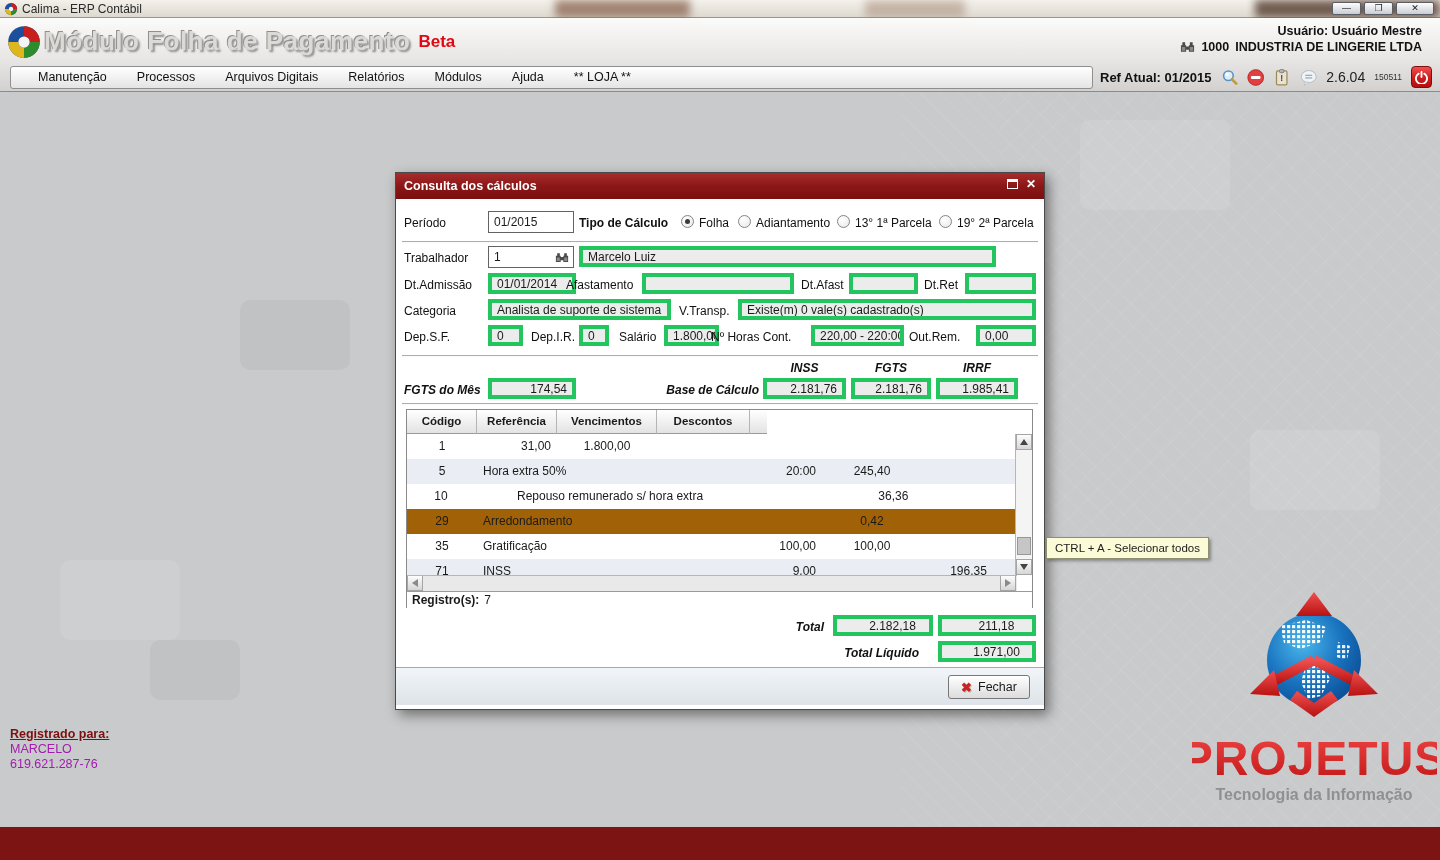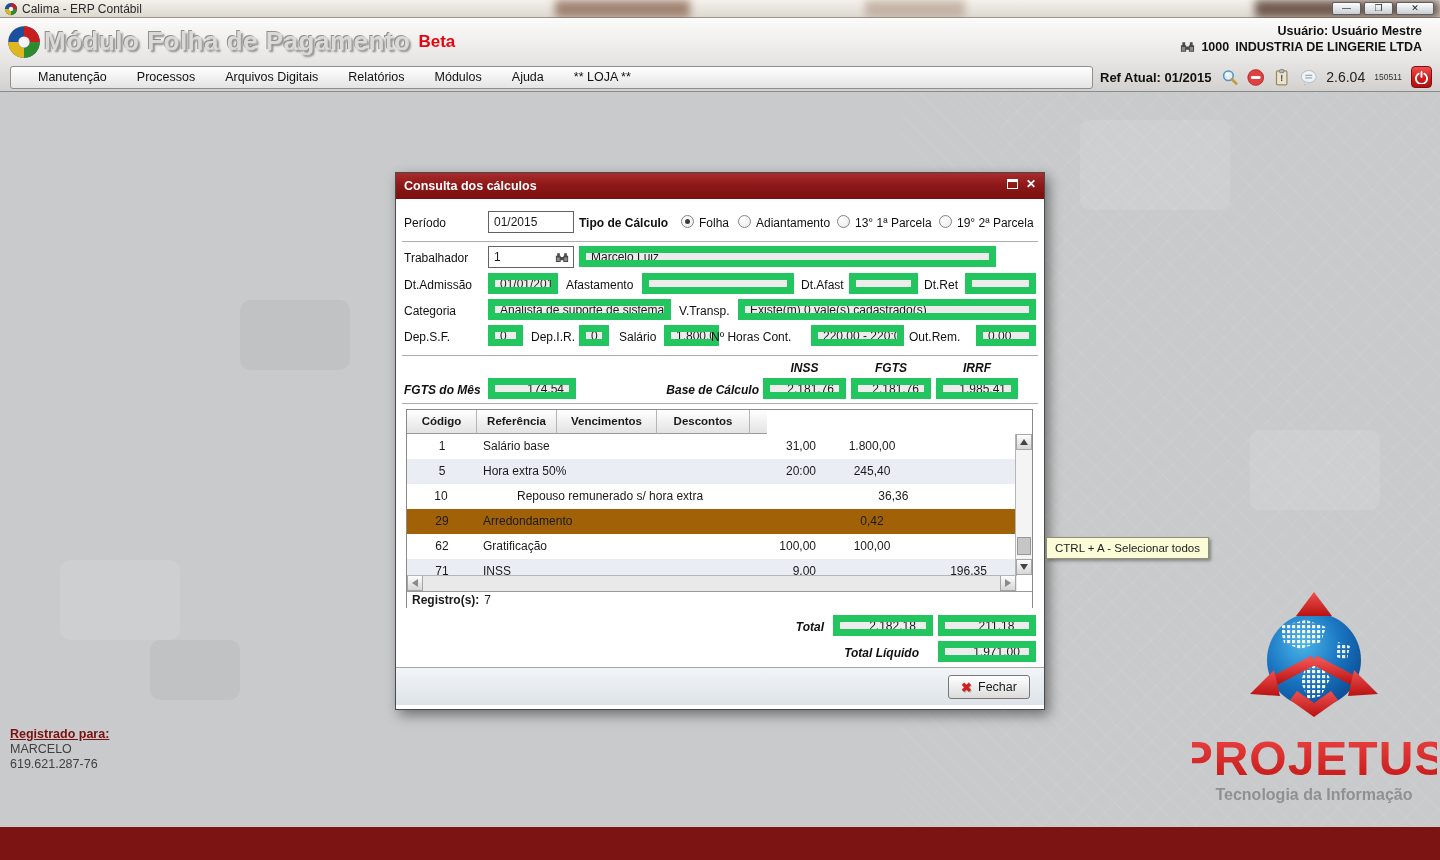--- a/index.html
+++ b/index.html
@@ -49,37 +49,37 @@
     background-position: 900px 0, 1000px 0; background-repeat:no-repeat; background-size:600px 735px,500px 735px; }
   .tile { position:absolute; border-radius:10px; background:rgba(255,255,255,.10); }
   .tile.dark { background:rgba(0,0,0,.035); }
 
   
   .bottombar { position:absolute; left:0; top:827px; width:1440px; height:33px; background:#7c1414; }
 
   
   .registered { position:absolute; left:10px; top:727px; font-size:12.5px; line-height:15px; }
   .reg-title { color:#7a1010; font-weight:bold; text-decoration:underline; }
-  .reg-line { color:#404040; }
+  .reg-line { color:#a21caf; }
 
   
   .dialog { position:absolute; left:395px; top:172px; width:650px; height:538px; background:#fff;
     border:1px solid #4a4a4a; box-shadow:4px 5px 12px rgba(0,0,0,.45); }
   .dlg-title { position:relative; height:26px; background:linear-gradient(180deg,#a82c2c,#8c1717 50%,#7a0f0f);
     display:flex; align-items:center; padding:0 8px; }
   .dlg-title-text { color:#fff; font-weight:bold; font-size:12.5px; }
   .dlg-title-btns { position:absolute; right:8px; top:6px; display:flex; gap:8px; align-items:center; }
   .dlg-restore { width:11px; height:10px; border:1px solid #fff; border-top-width:3px; }
   .dlg-x { color:#fff; font-size:12px; font-weight:bold; line-height:10px; }
   .dlg-body { position:relative; width:648px; height:510px; background:#fff; font-size:12px; }
 
   .lbl { position:absolute; font-size:12px; color:#111; white-space:nowrap; }
   .lbl.b { font-weight:bold; }
   .lbl.bi { font-weight:bold; font-style:italic; }
-  .ro { position:absolute; height:21px; background:#ececec; border:7px solid #22c55e; font-size:12px;
+  .ro { position:absolute; height:21px; background:#ececec; border:4px solid #22c55e; font-size:12px;
     display:flex; align-items:center; padding:0 5px; white-space:nowrap; overflow:hidden; }
   .ro.num { justify-content:flex-end; }
   .ro.ctr { justify-content:center;padding-left:24px; }
   .inp { position:absolute; height:22px; background:#fff; border:1px solid #636363; font-size:12px;
     display:flex; align-items:center; padding:0 5px; }
   .sep { position:absolute; left:6px; width:636px; height:2px; border-top:1px solid #aeaeae; border-bottom:1px solid #fafafa; }
   .radio { position:absolute; width:13px; height:13px; border:1px solid #858585; border-radius:50%;
     background:radial-gradient(circle at 35% 30%, #fff, #e8e8e8); }
   .radio.sel::after { content:''; position:absolute; left:3px; top:3px; width:5px; height:5px; border-radius:50%; background:#3a3a3a; }
 
@@ -246,21 +246,21 @@
         <span>1</span>
         <svg style="position:absolute;right:4px;top:5px;width:14px;height:11px;" viewBox="0 0 16 12">
           <path d="M1,4 h5.5 v7 h-5.5 z M9.5,4 h5.5 v7 h-5.5 z M6,5.5 h4 v3.5 h-4 z M2.5,1 h3 v3.5 h-3 z M10.5,1 h3 v3.5 h-3 z" fill="#4a4a4a"></path>
           <rect x="2" y="6" width="3.5" height="4" fill="#8a8a8a"></rect>
             <rect x="10.5" y="6" width="3.5" height="4" fill="#8a8a8a"></rect>
         </svg>
       </div>
       <div class="ro" style="left:183px;top:47px;width:417px;">Marcelo Luiz</div>
 
       <div class="lbl" style="left:8px;top:79px;">Dt.Admissão</div>
-      <div class="ro" style="left:92px;top:74px;width:70px;text-align:center;">01/01/2014</div>
+      <div class="ro" style="left:92px;top:74px;width:88px;text-align:center;">01/01/2014</div>
       <div class="lbl" style="left:170px;top:79px;">Afastamento</div>
       <div class="ro" style="left:246px;top:74px;width:152px;"></div>
       <div class="lbl" style="left:405px;top:79px;">Dt.Afast</div>
       <div class="ro" style="left:453px;top:74px;width:69px;"></div>
       <div class="lbl" style="left:528px;top:79px;">Dt.Ret</div>
       <div class="ro" style="left:569px;top:74px;width:71px;"></div>
 
       <div class="lbl" style="left:8px;top:105px;">Categoria</div>
       <div class="ro" style="left:92px;top:100px;width:183px;">Analista de suporte de sistema</div>
       <div class="lbl" style="left:283px;top:105px;">V.Transp.</div>
@@ -296,21 +296,20 @@
         <div class="grid-head">
           <div class="gh" style="width:70px;">Código</div>
           <div class="gh" style="width:80px;">Referência</div>
           <div class="gh" style="width:100px;">Vencimentos</div>
           <div class="gh" style="width:93px;">Descontos</div>
           <div class="gh" style="width:17px;border-right:none;"></div>
         </div>
         <div class="grid-rows">
           <div class="grow">
             <div class="gc ctr" style="width:70px;">1</div>
-            <div class="gc" style="width:265px;">Salário base</div>
             <div class="gc rt" style="width:80px;">31,00</div>
             <div class="gc ctr" style="width:100px;">1.800,00</div>
             <div class="gc ctr" style="width:93px;"></div>
           </div>
           <div class="grow stripe">
             <div class="gc ctr" style="width:70px;">5</div>
             <div class="gc" style="width:265px;">Hora extra 50%</div>
             <div class="gc rt" style="width:80px;">20:00</div>
             <div class="gc ctr" style="width:100px;">245,40</div>
             <div class="gc ctr" style="width:93px;"></div>
@@ -323,21 +322,21 @@
             <div class="gc ctr" style="width:93px;"></div>
           </div>
           <div class="grow selected">
             <div class="gc ctr" style="width:70px;">29</div>
             <div class="gc" style="width:265px;">Arredondamento</div>
             <div class="gc rt" style="width:80px;"></div>
             <div class="gc ctr" style="width:100px;">0,42</div>
             <div class="gc ctr" style="width:93px;"></div>
           </div>
           <div class="grow">
-            <div class="gc ctr" style="width:70px;">62</div>
+            <div class="gc ctr" style="width:70px;">35</div>
             <div class="gc" style="width:265px;">Gratificação</div>
             <div class="gc rt" style="width:80px;">100,00</div>
             <div class="gc ctr" style="width:100px;">100,00</div>
             <div class="gc ctr" style="width:93px;"></div>
           </div>
           <div class="grow stripe">
             <div class="gc ctr" style="width:70px;">71</div>
             <div class="gc" style="width:265px;">INSS</div>
             <div class="gc rt" style="width:80px;">9,00</div>
             <div class="gc ctr" style="width:100px;"></div>

